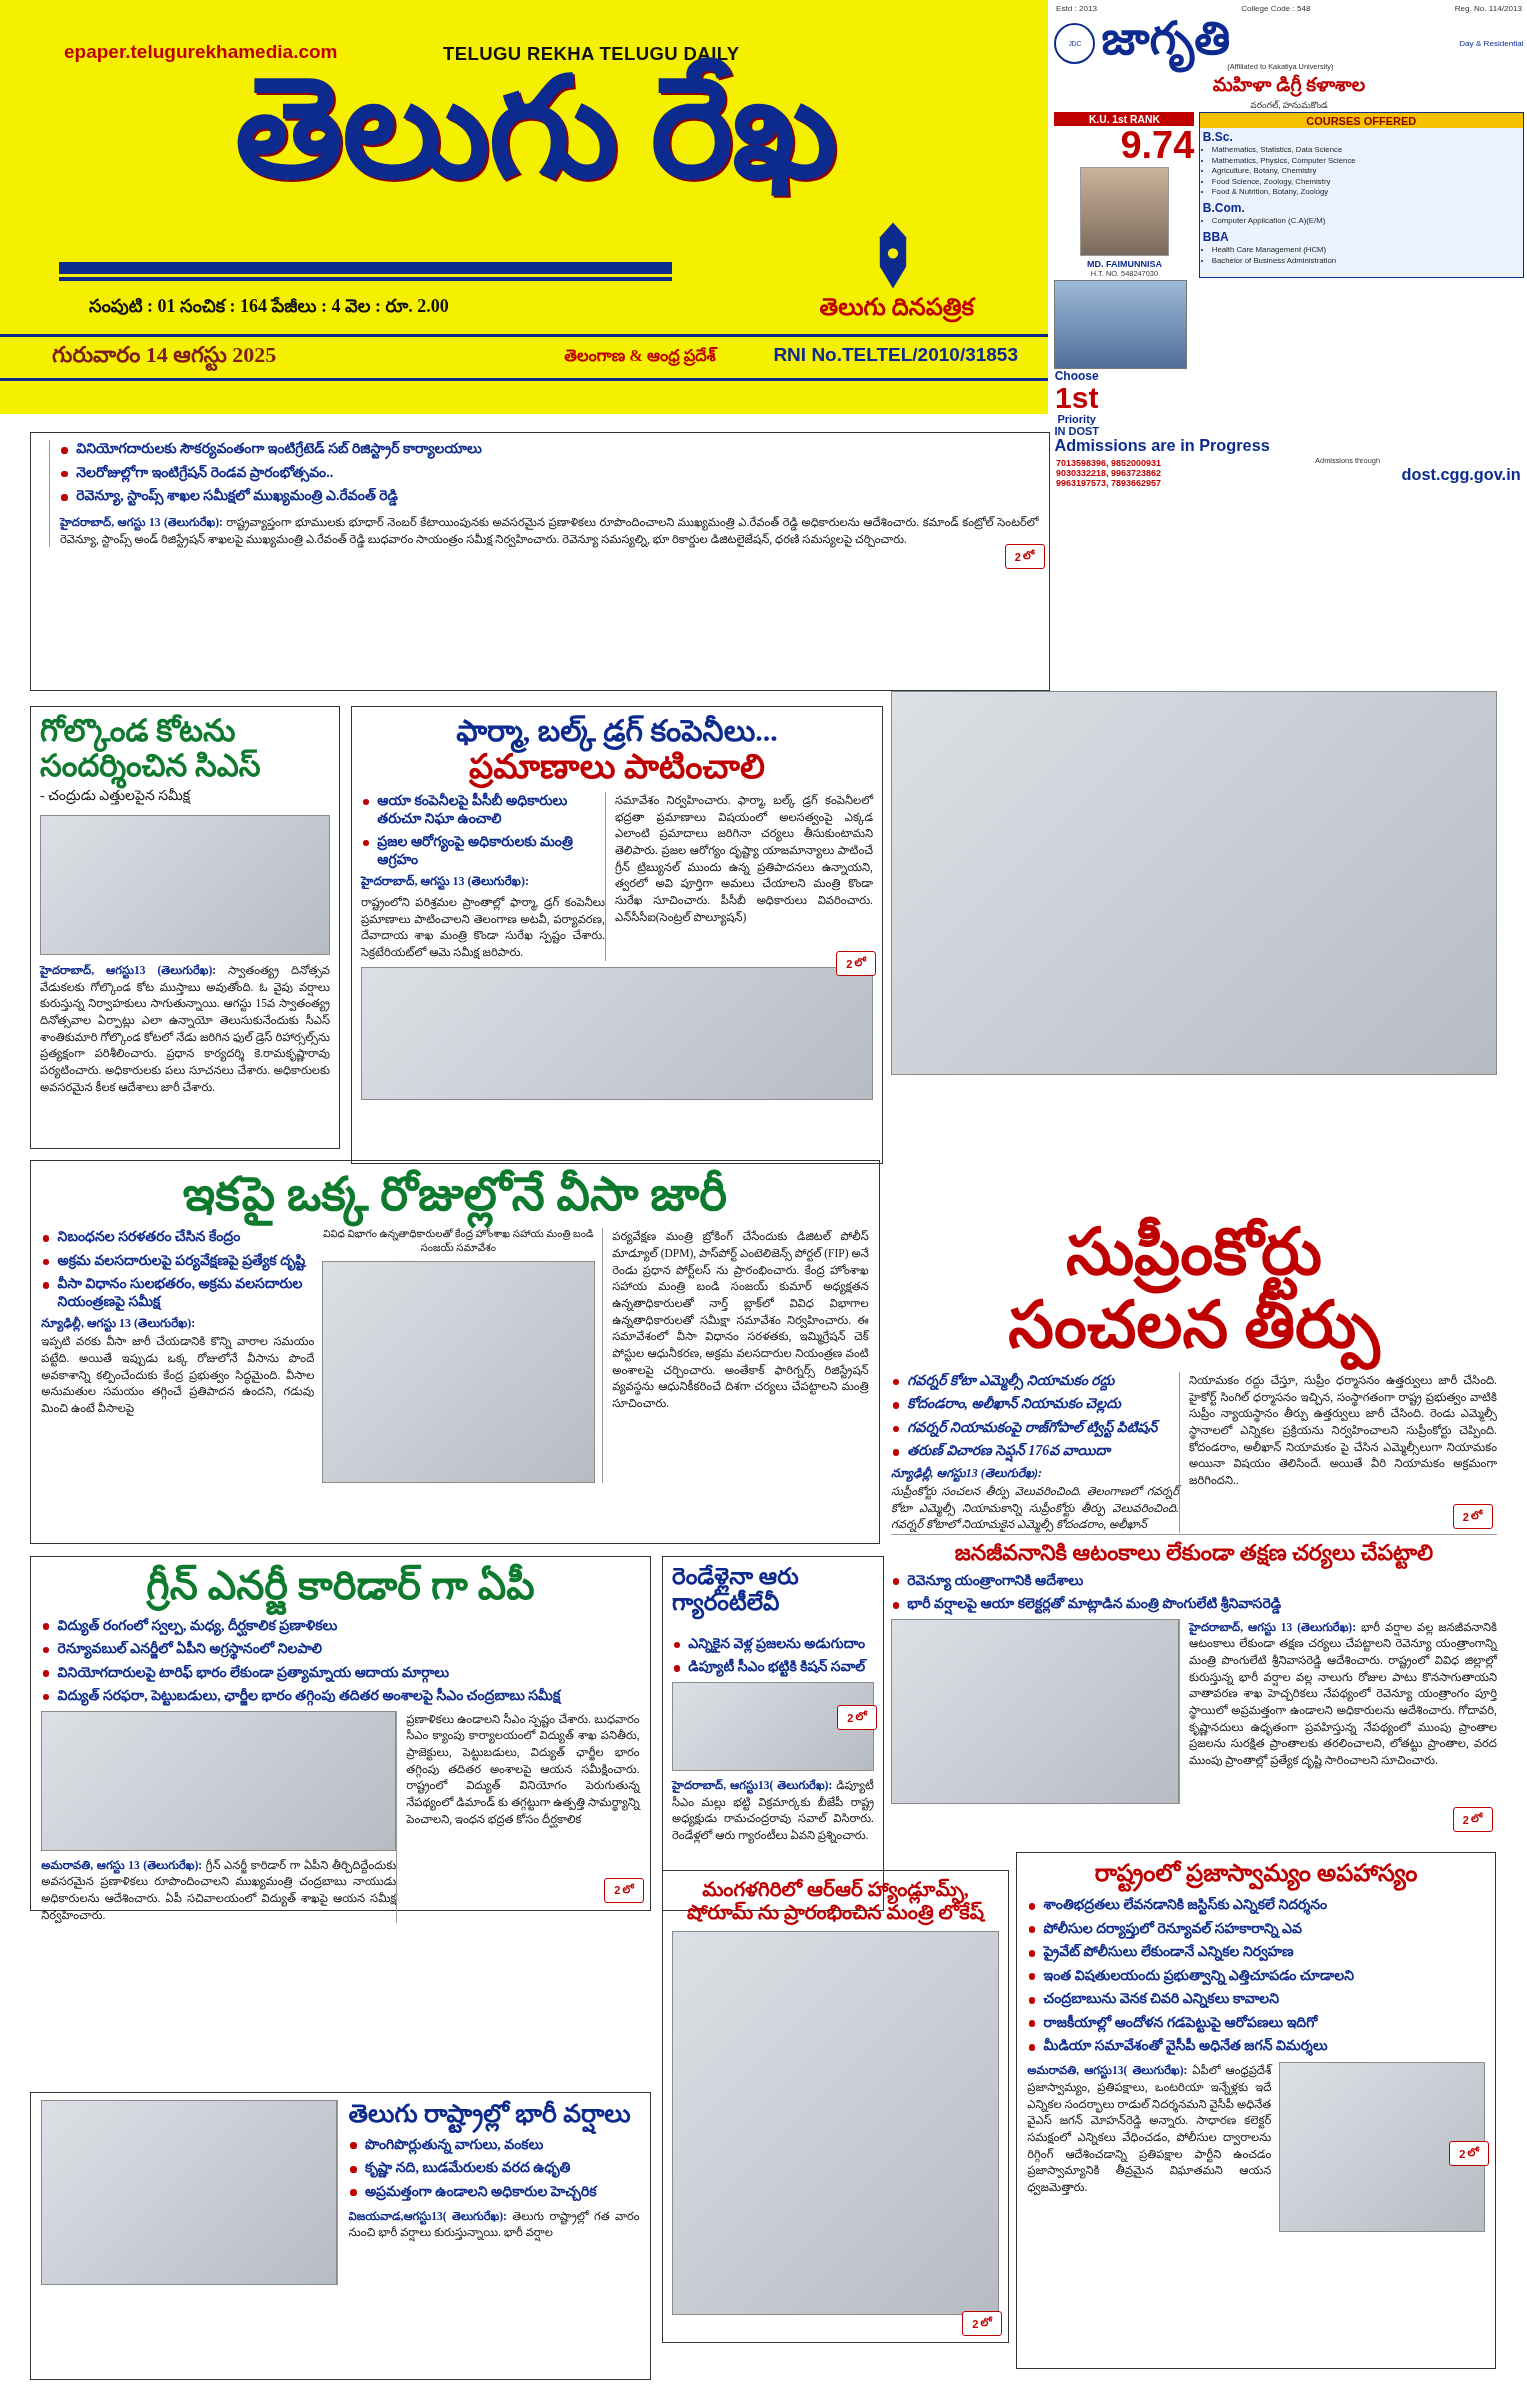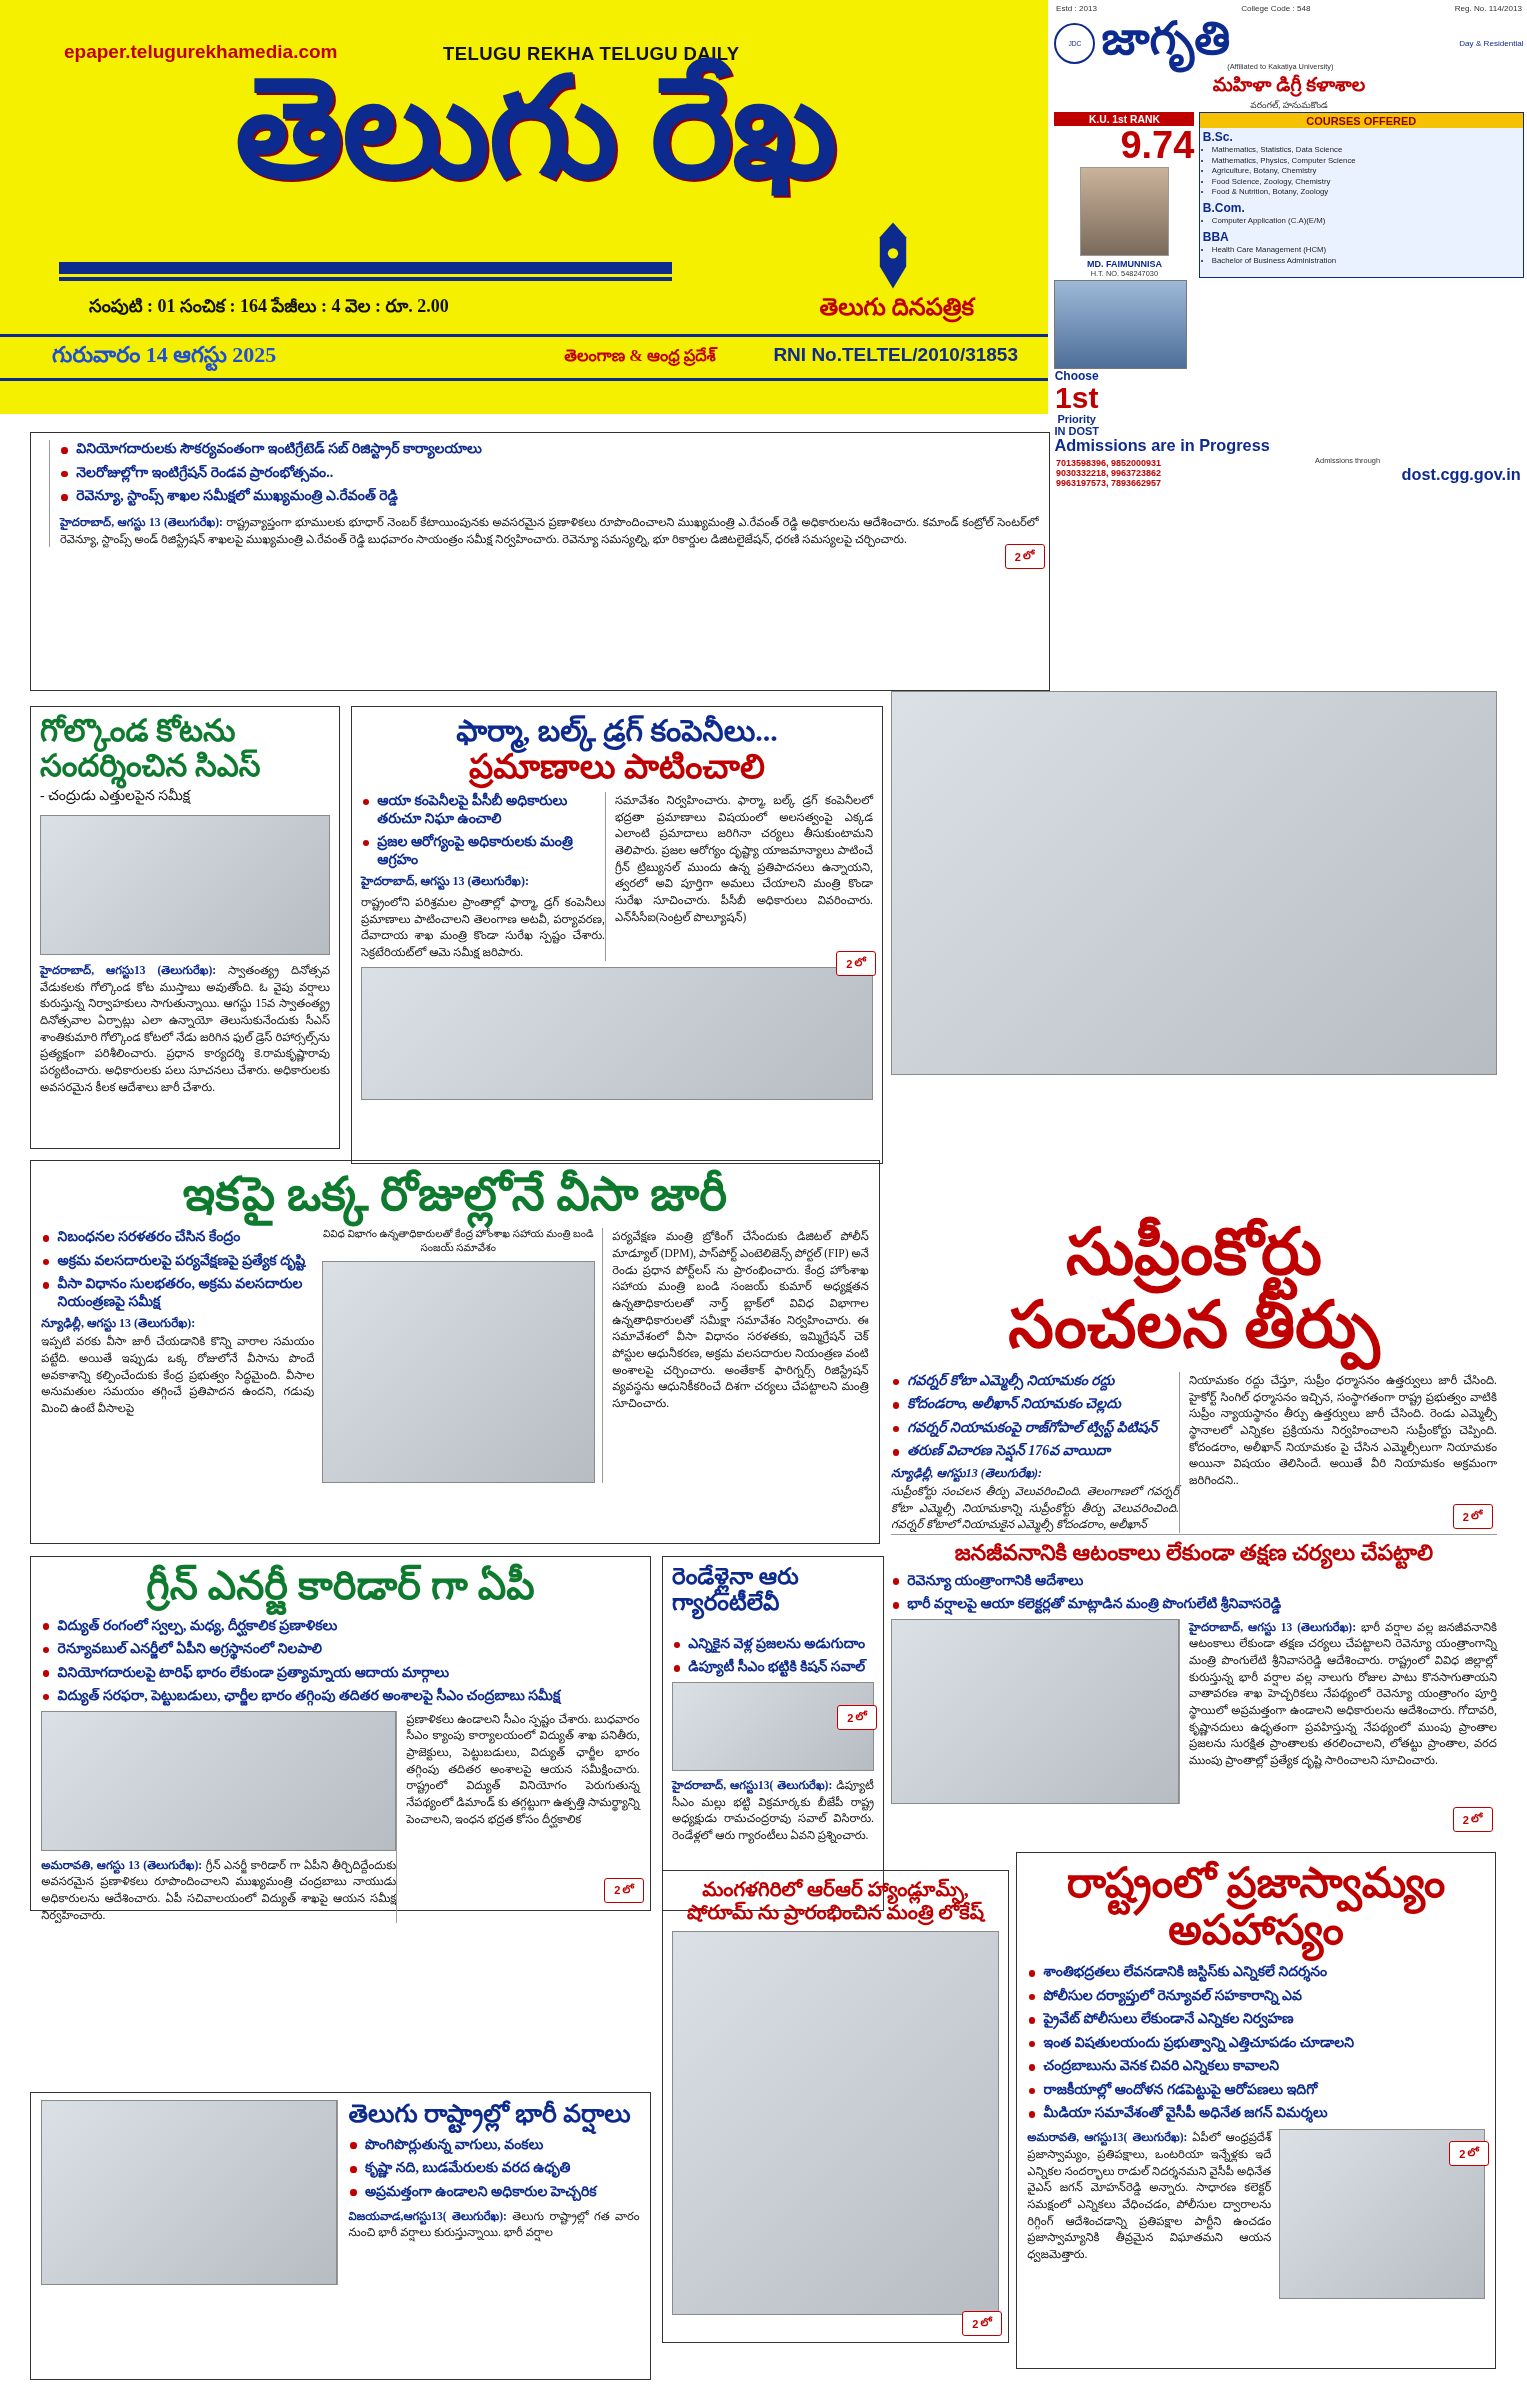--- a/index.html
+++ b/index.html
@@ -20,21 +20,21 @@
     font-family:"Liberation Serif", serif; letter-spacing:-1.5px;
     text-shadow:2.2px 2.2px 0 #8b0000;
   }
   .mast-bar { position:absolute; left:59px; top:262px; width:613px; height:12px; background:#0d2b8f; }
   .mast-bar2 { position:absolute; left:59px; top:277px; width:613px; height:4.4px; background:#0d2b8f; }
   .mast-pen { position:absolute; right:133px; top:222px; width:44px; height:67px; }
   .mast-meta { position:absolute; left:89px; top:296px; font-size:18px; color:#111; font-weight:bold; }
   .mast-telugu-daily { position:absolute; right:74px; top:294px; font-size:24px; color:#c00000; font-weight:bold; }
   .mast-rule { position:absolute; left:0; top:334px; width:100%; height:3px; background:#0d2b8f; }
   .mast-datebar { position:absolute; left:0; top:337px; width:100%; height:41px; display:flex; align-items:center; }
-  .mast-date { margin-left:52px; font-size:22px; color:#1d4ed8; font-weight:bold; }
+  .mast-date { margin-left:52px; font-size:22px; color:#7f1d1d; font-weight:bold; }
   .mast-region { margin-left:288px; font-size:16.3px; color:#c00000; font-weight:bold; }
   .mast-rni { position:absolute; right:30px; top:344px; font-size:19px; color:#0d2b8f; font-weight:bold; }
   .mast-rule2 { position:absolute; left:0; top:378px; width:100%; height:3px; background:#0d2b8f; }
 
   
   .mast-right { width:478px; background:#fff; position:relative; }
   .ad-top { display:flex; justify-content:space-between; font-size:8.1px; color:#333; padding:4.4px 6px 0 6px; }
   .ad-head { display:flex; align-items:center; padding:3px 4.4px; }
   .ad-logo {
     width:41px; height:41px; border-radius:50%; border:2.2px solid #0d2b8f;
@@ -387,21 +387,21 @@
   <div class="region box" id="mangal" style="padding:7.4px 9px;">
     <div class="huge-te" style="font-size:20px;color:#c00000;text-align:center;">మంగళగిరిలో ఆర్ఆర్ హ్యాండ్లూమ్స్, షోరూమ్ ను ప్రారంభించిన మంత్రి లోకేష్</div>
     <div class="photo" style="height:384px;margin-top:7.4px;"></div>
     <div class="pgtag" style="right:6px; bottom:6px;">
       <span>2</span>
         <span class="te">లో</span>
     </div>
   </div>
 
   <div class="region box" id="prajaswamyam" style="padding:7.4px 10.3px;">
-    <div class="huge-te" style="font-size:42px;color:#c00000;text-align:center;">రాష్ట్రంలో ప్రజాస్వామ్యం అపహాస్యం</div>
+    <div class="huge-te" style="font-size:24px;color:#c00000;text-align:center;">రాష్ట్రంలో ప్రజాస్వామ్యం అపహాస్యం</div>
     <ul class="bullet-list te" style="margin-top:9px;">
       <li>శాంతిభద్రతలు లేవనడానికి జస్టిస్‌కు ఎన్నికలే నిదర్శనం</li>
       <li>పోలీసుల దర్యాప్తులో రెన్యూవల్ సహకారాన్ని ఎవ</li>
       <li>ప్రైవేట్ పోలీసులు లేకుండానే ఎన్నికల నిర్వహణ</li>
       <li>ఇంత విషతులయందు ప్రభుత్వాన్ని ఎత్తిచూపడం చూడాలని</li>
       <li>చంద్రబాబును వెనక చివరి ఎన్నికలు కావాలని</li>
       <li>రాజకీయాల్లో ఆందోళన గడపెట్టుపై ఆరోపణలు ఇదిగో</li>
       <li>మీడియా సమావేశంతో వైసీపీ అధినేత జగన్ విమర్శలు</li>
     </ul>
     <div style="display:flex;margin-top:7.4px;">

